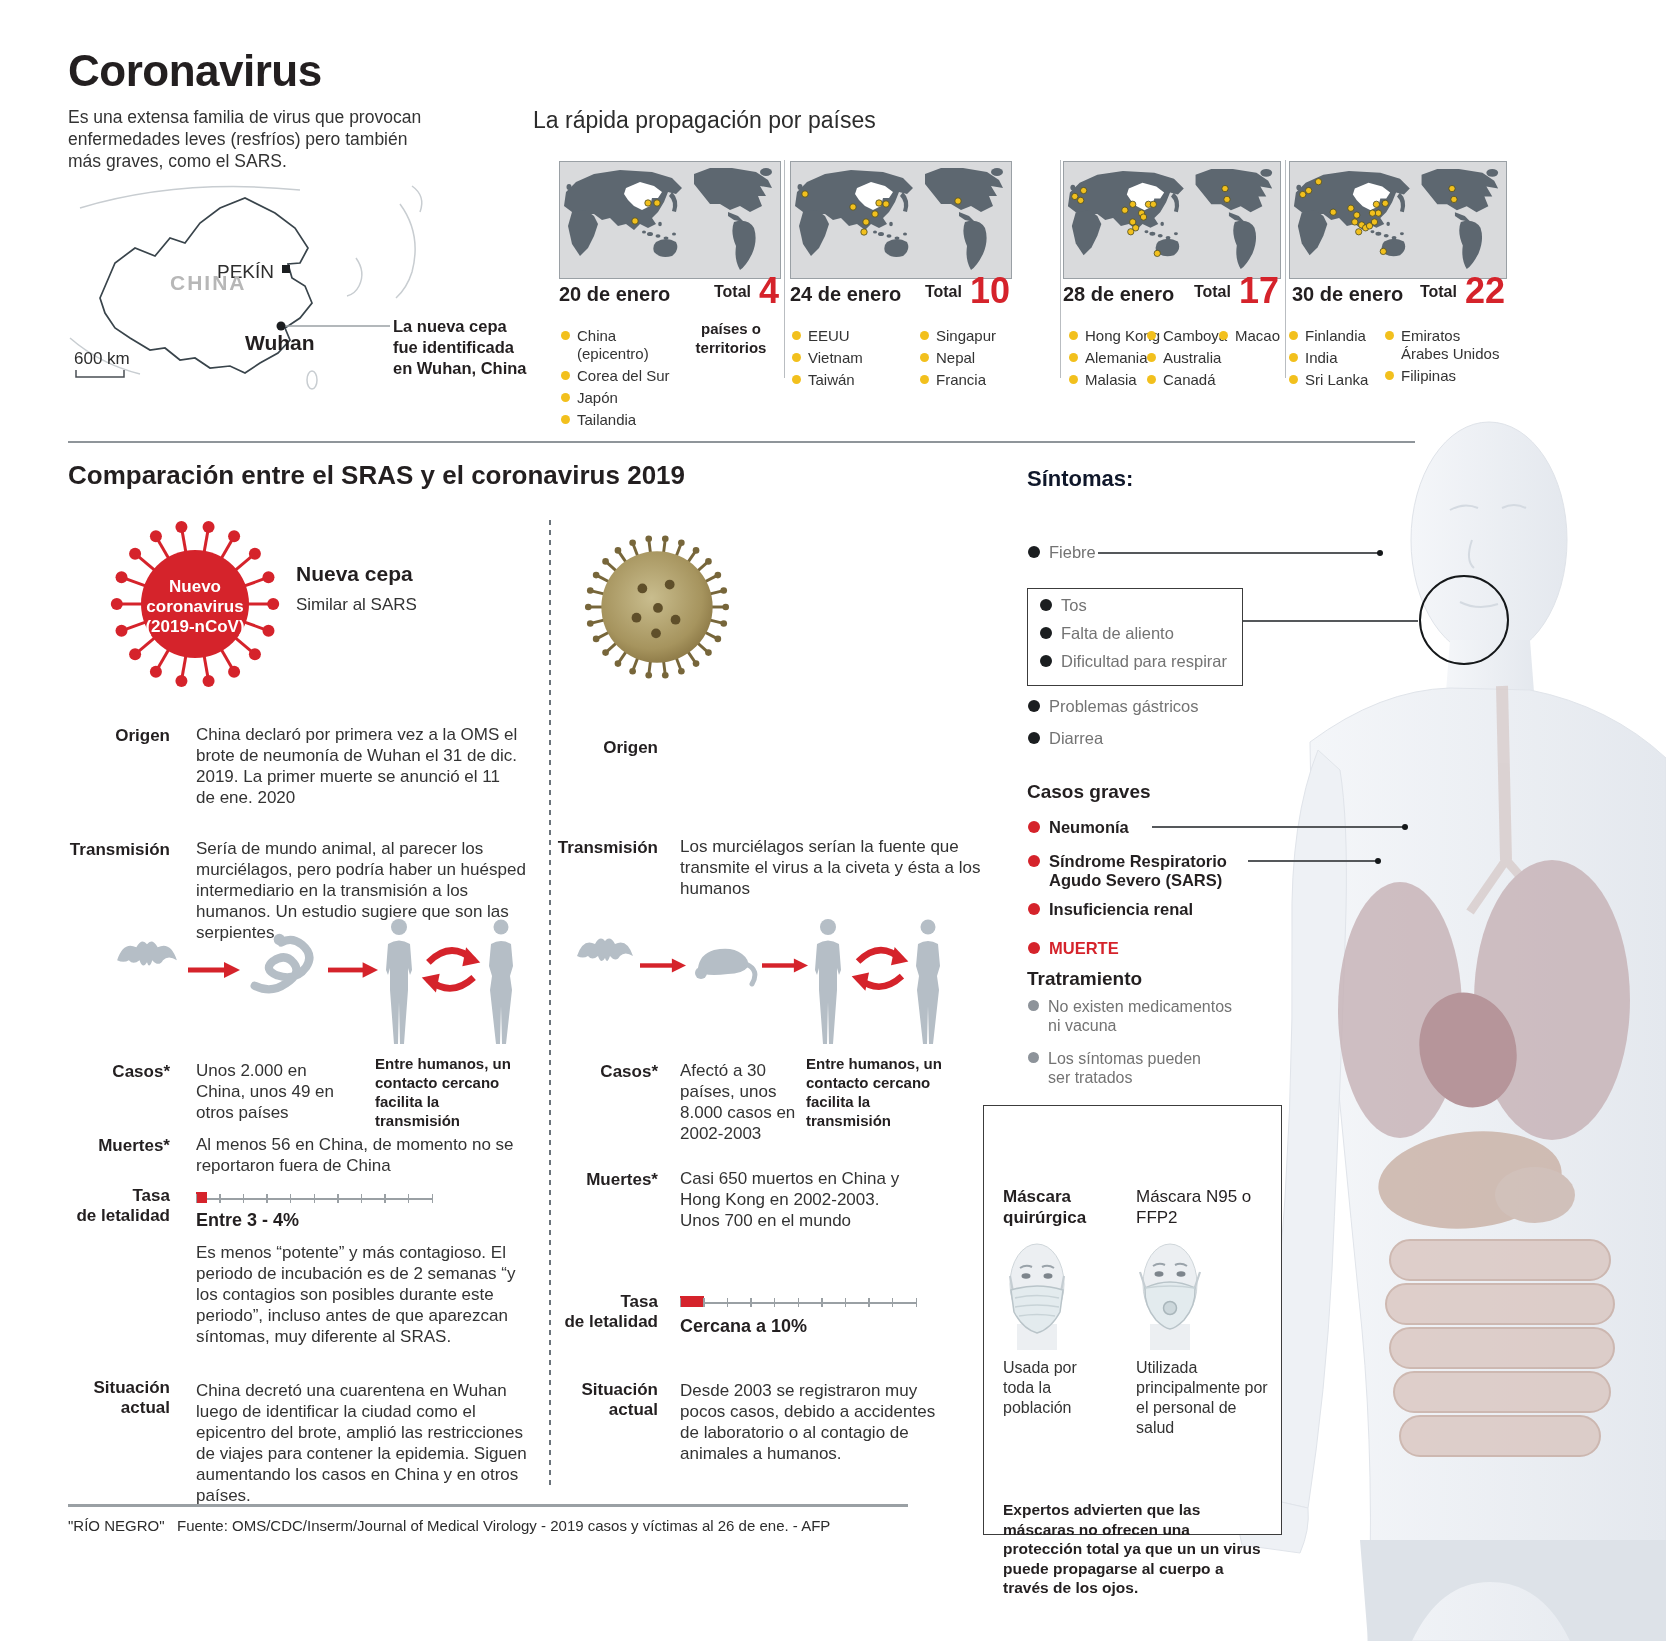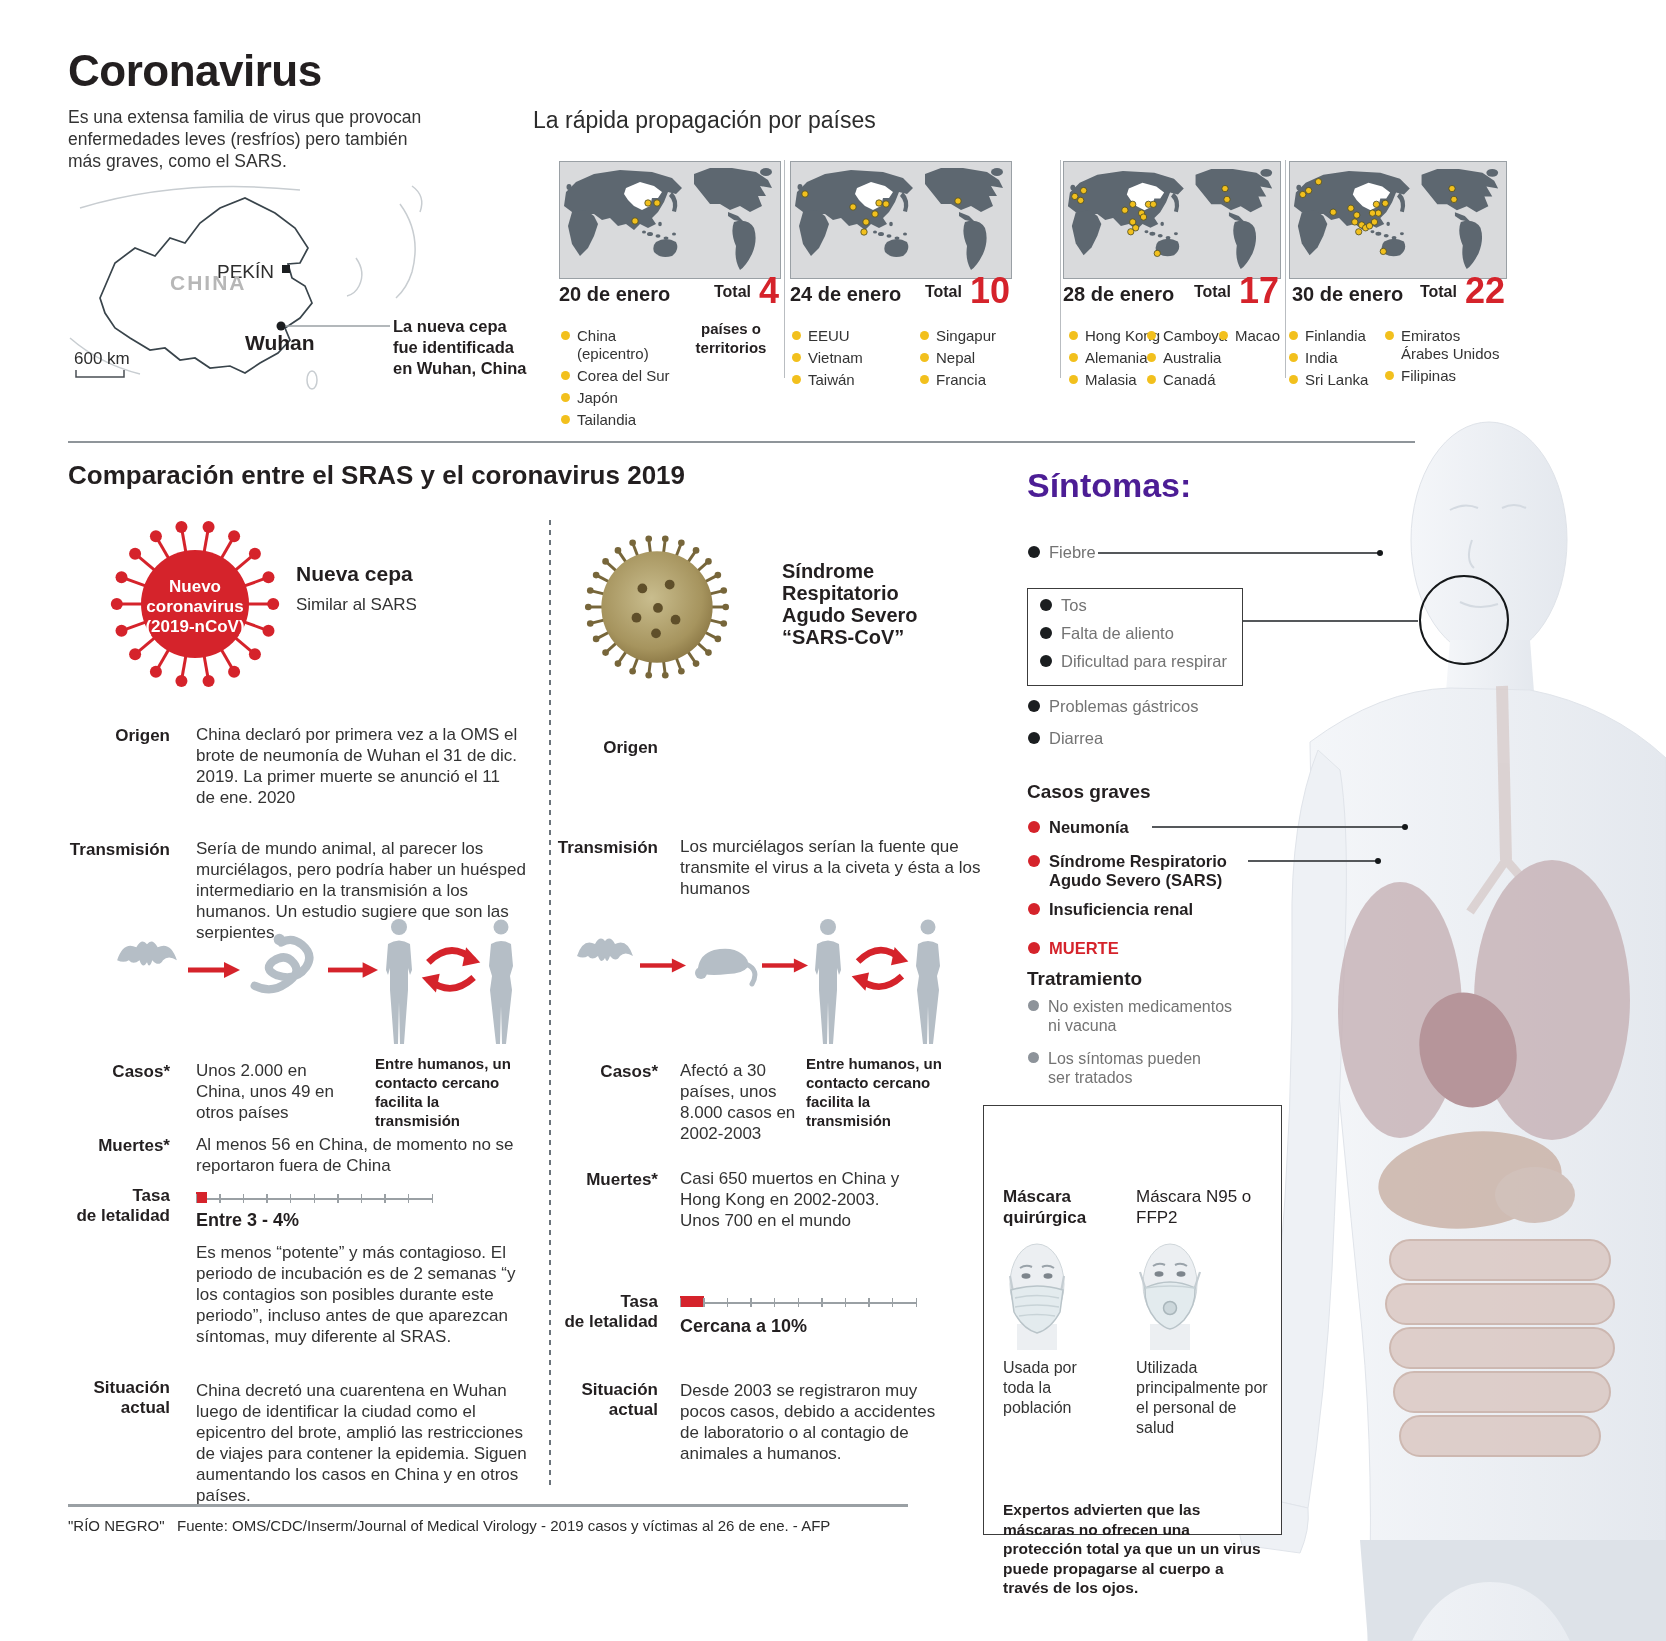--- a/index.html
+++ b/index.html
@@ -455,26 +455,20 @@
     <circle cx="85" cy="85" r="57" fill="url(#sarsg)"></circle>
     <g fill="#5f4f2a">
       <circle cx="70" cy="66" r="5"></circle>
         <circle cx="98" cy="62" r="5"></circle>
         <circle cx="86" cy="86" r="5"></circle>
       <circle cx="64" cy="96" r="5"></circle>
         <circle cx="104" cy="98" r="5"></circle>
         <circle cx="84" cy="112" r="5"></circle>
     </g>
   </svg>
-  <div class="abs" style="left:782px;top:560px">
-    <div style="font-size:20px;font-weight:bold;line-height:22px;color:#231f20">Síndrome</div>
-    <div style="font-size:20px;font-weight:bold;line-height:22px;color:#231f20">Respitatorio</div>
-    <div style="font-size:20px;font-weight:bold;line-height:22px;color:#231f20">Agudo Severo</div>
-    <div style="font-size:20px;font-weight:bold;line-height:22px;color:#231f20">“SARS-CoV”</div>
-  </div>
 
   <div class="abs lbl" style="left:58px;top:726px;width:112px">Origen</div>
   <div class="abs txt" style="left:196px;top:724px;width:322px">China declaró por primera vez a la OMS el brote de neumonía de Wuhan el 31 de dic. 2019. La primer muerte se anunció el 11 de ene. 2020</div>
 
   <div class="abs lbl" style="left:58px;top:840px;width:112px">Transmisión</div>
   <div class="abs txt" style="left:196px;top:838px;width:340px">Sería de mundo animal, al parecer los murciélagos, pero podría haber un huésped intermediario en la transmisión a los humanos. Un estudio sugiere que son las serpientes</div>
 
   <div class="abs lbl" style="left:58px;top:1062px;width:112px">Casos*</div>
   <div class="abs txt" style="left:196px;top:1060px;width:162px">Unos 2.000 en China, unos 49 en otros países</div>
 
@@ -595,21 +589,21 @@
     <polygon points="48,12 63,28 44,32" fill="#d5232b"></polygon>
     <path d="M56,44 Q32,66 8,46" stroke="#d5232b" stroke-width="7" fill="none"></path>
     <polygon points="16,60 1,44 20,40" fill="#d5232b"></polygon>
   </svg>
   <svg class="abs" style="left:913px;top:918px" width="30" height="128" viewBox="0 0 30 128">
     <circle cx="15" cy="9" r="7.5" fill="#b5bec6"></circle>
     <path d="M5,26 Q15,20 25,26 L27,48 L24,58 L26,72 L20,126 L16,126 L15,88 L14,126 L10,126 L4,72 L6,58 L3,48 Z" fill="#b5bec6"></path>
   </svg>
   <div class="abs cap" style="left:806px;top:1054px;width:150px">Entre humanos, un contacto cercano facilita la transmisión</div>
 
-  <div class="abs" style="left:1027px;top:466px;font-size:34px;font-weight:bold;color:#4c1d95;z-index:3">Síntomas:</div>
+  <div class="abs" style="left:1027px;top:466px;font-size:22px;font-weight:bold;color:#0f172a;z-index:3">Síntomas:</div>
 
   <div class="symitem" style="left:1028px;top:543px">
     <span class="sdot"></span>
     <span class="symtxt">Fiebre</span>
   </div>
   <div class="hline" style="left:1098px;top:552px;width:282px;height:1.5px;background:#55585b"></div>
   <div class="ldot" style="left:1377px;top:550px"></div>
 
   <div class="abs z3" style="left:1027px;top:588px;width:214px;height:96px;border:1.5px solid #3c3c3c;background:#fff"></div>
   <div class="symitem" style="left:1040px;top:596px">

